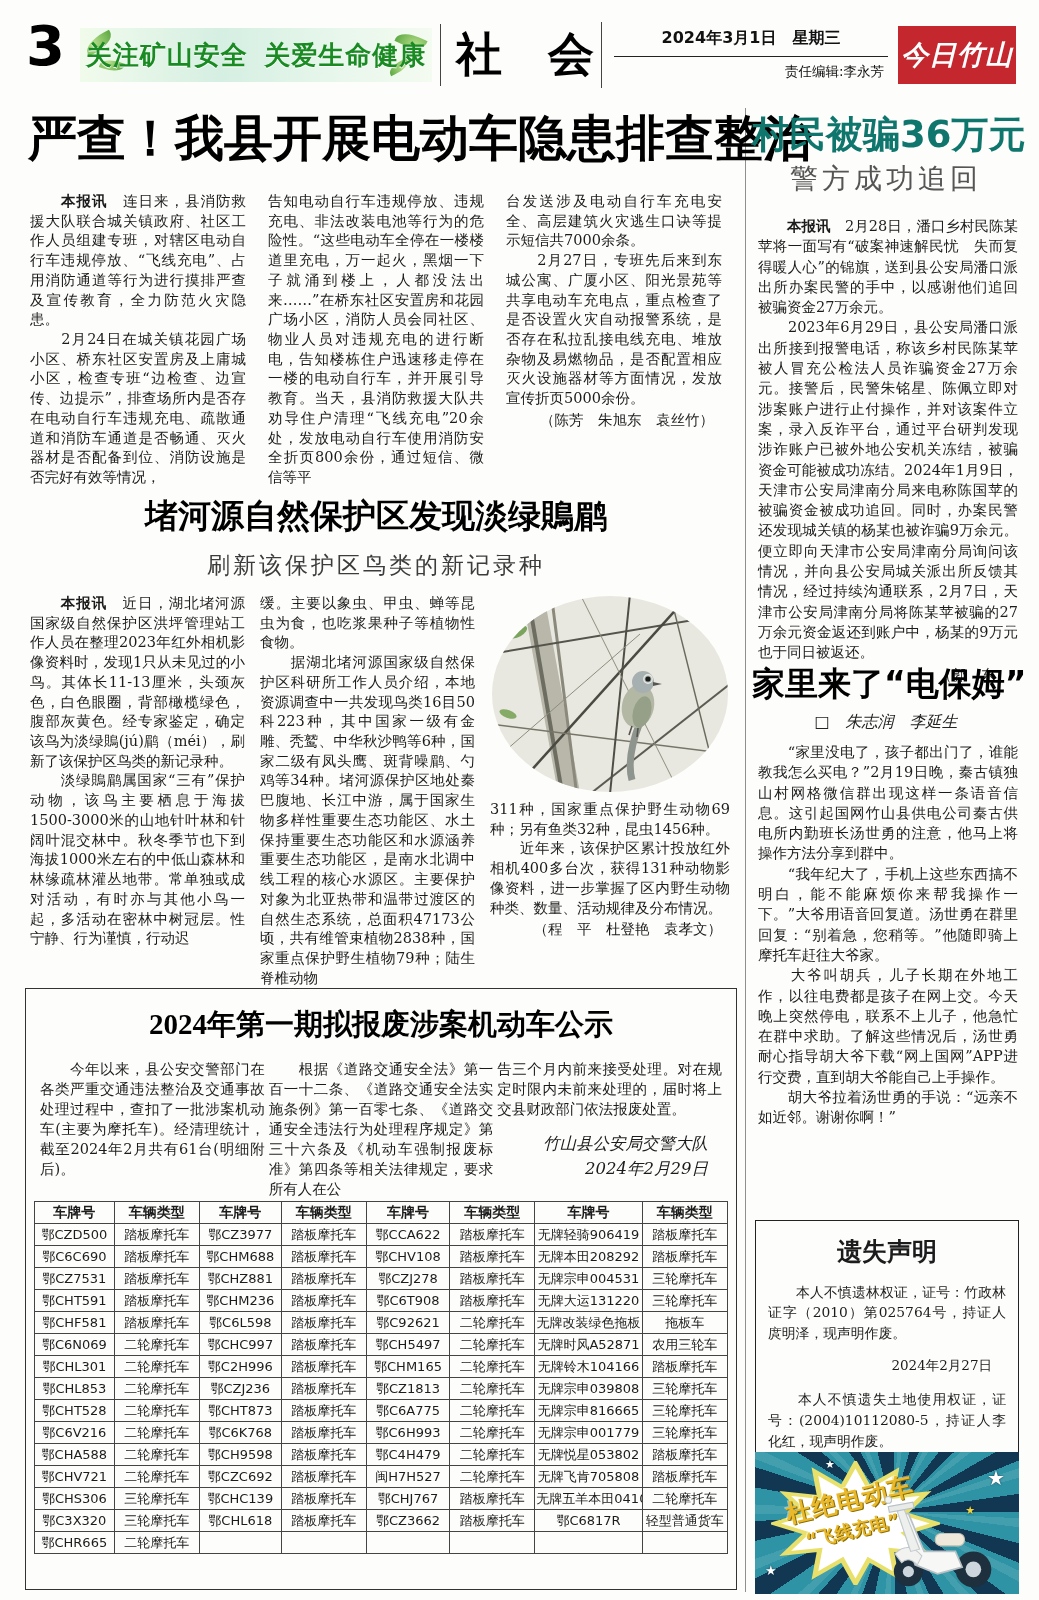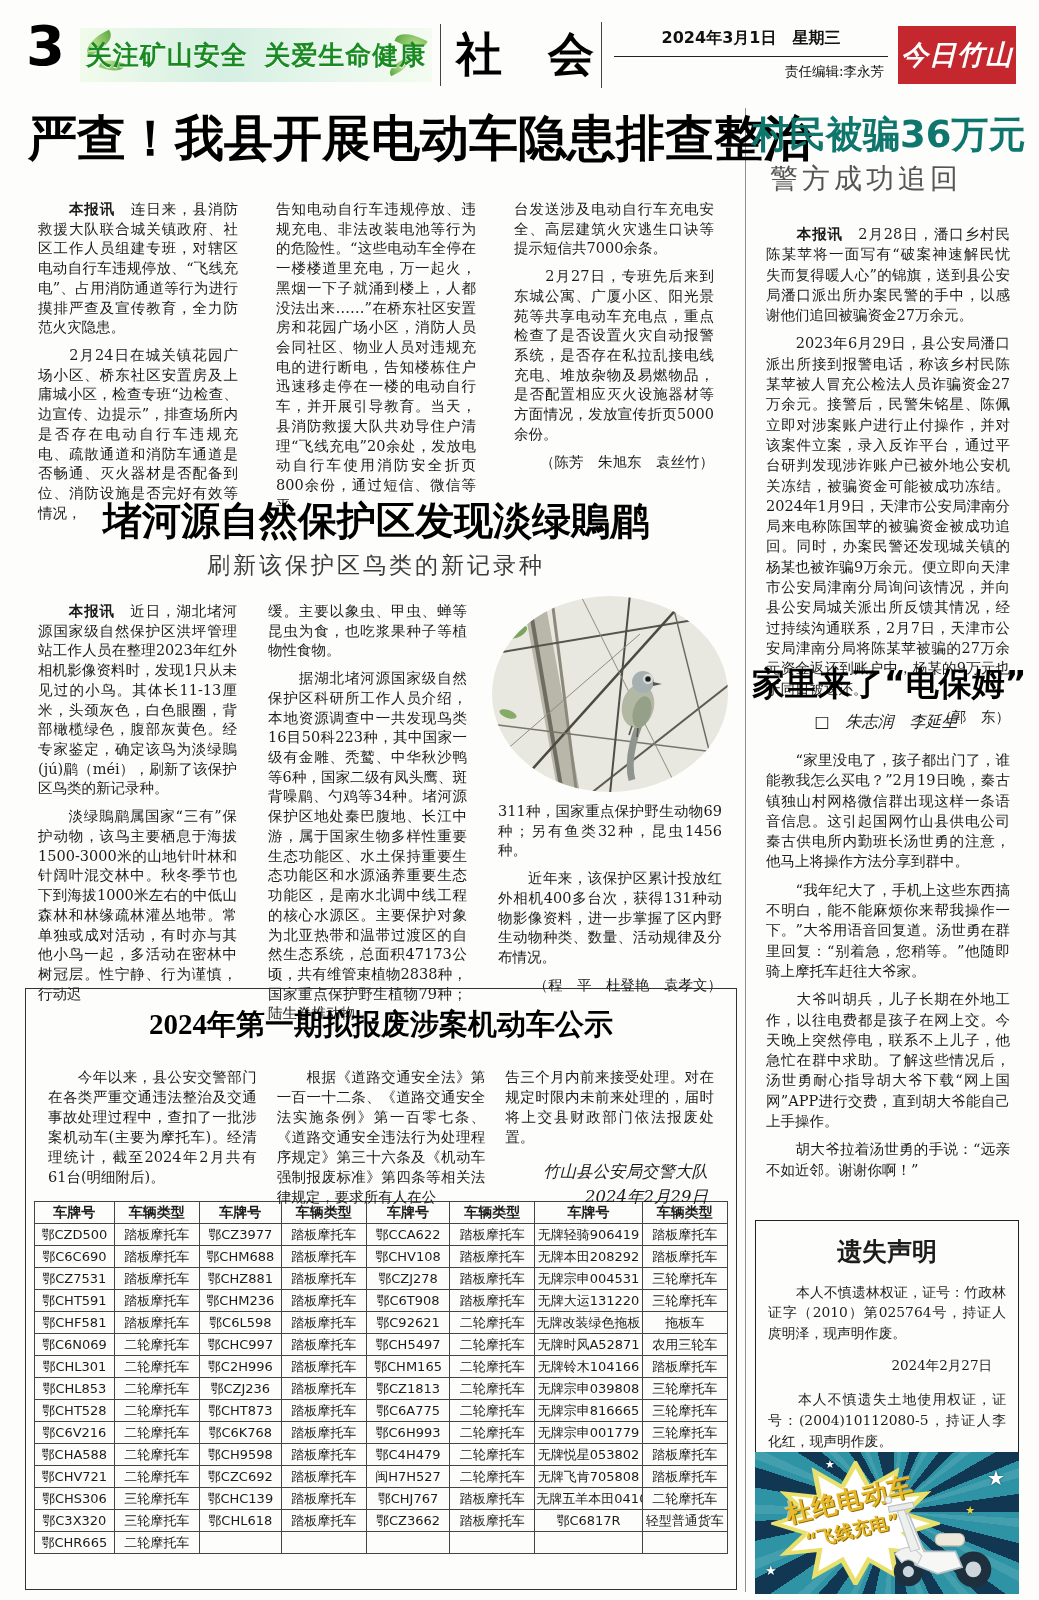--- a/index.html
+++ b/index.html
@@ -28,45 +28,45 @@
   .date-line{font-family:"DejaVu Sans",sans-serif;font-weight:bold;font-size:16px;color:#111;}
   .date-rule{margin:7px 2px 6px 2px;border-top:1.5px solid #222;}
   .editor-line{font-family:"DejaVu Sans",sans-serif;font-size:13.5px;color:#111;text-align:right;padding-right:6px;}
   .masthead{position:absolute;left:898px;top:26px;width:118px;height:58px;background:#c4272e;
             color:#fff;display:flex;align-items:center;justify-content:center;
             font-family:"DejaVu Serif",serif;font-weight:bold;font-style:italic;
             font-size:27px;letter-spacing:1px;}
   
   .page-divider{position:absolute;left:745px;top:108px;height:1484px;width:1px;background:#8f8f8f;}
   
-  .para{margin:8px;text-align:justify;}
+  .para{margin:0;text-align:justify;}
   .byline{margin:2px 0 0 0;text-align:right;padding-right:8px;}
   b.lede{font-family:"DejaVu Sans",sans-serif;font-weight:bold;}
   
   .a1-title{position:absolute;left:28px;top:106px;width:692px;text-align:center;
             font-family:"DejaVu Sans",sans-serif;font-weight:bold;font-size:49px;
             letter-spacing:0px;color:#000;white-space:nowrap;}
   .a1-body{position:absolute;left:30px;top:192px;width:692px;height:288px;
            display:flex;gap:22px;font-size:14.5px;line-height:1.36;}
   .a1-body .col{flex:1 1 0;}
   
   .a2-title{position:absolute;left:30px;top:494px;width:692px;text-align:center;
-            font-family:"DejaVu Sans",sans-serif;font-weight:bold;font-size:39px;color:#000;white-space:nowrap;}
+            font-family:"DejaVu Sans",sans-serif;font-weight:bold;font-size:33px;color:#000;white-space:nowrap;}
   .a2-subtitle{position:absolute;left:30px;top:550px;width:692px;text-align:center;
                font-family:"DejaVu Sans",sans-serif;font-size:23px;color:#3c3c3c;letter-spacing:3px;}
   .a2-body{position:absolute;left:30px;top:594px;width:700px;height:372px;
            display:flex;gap:15px;font-size:14.5px;line-height:1.36;}
   .a2c1{width:215px;flex:none;}
   .a2c2{width:215px;flex:none;}
   .a2c3{width:240px;flex:none;}
   .bird-photo{display:block;margin:0 0 6px 0;}
   
   .a3-title{position:absolute;left:752px;top:110px;width:268px;text-align:right;
             font-family:"DejaVu Sans",sans-serif;font-weight:bold;font-size:37px;color:#0f766e;white-space:nowrap;}
-  .a3-subtitle{position:absolute;left:732px;top:160px;width:268px;text-align:center;
+  .a3-subtitle{position:absolute;left:752px;top:160px;width:268px;text-align:center;
                font-family:"DejaVu Sans",sans-serif;font-size:28px;font-weight:500;color:#555;letter-spacing:4px;}
   .a3-body{position:absolute;left:758px;top:216px;width:260px;font-size:14.5px;line-height:1.40;}
   .a4-title{position:absolute;left:752px;top:662px;width:268px;text-align:right;
             font-family:"DejaVu Sans",sans-serif;font-weight:bold;font-size:33px;color:#000;white-space:nowrap;}
   .a4-byline{position:absolute;left:752px;top:712px;width:268px;text-align:center;
              font-style:italic;font-size:16px;color:#222;}
   .a4-body{position:absolute;left:758px;top:742px;width:260px;font-size:14.5px;line-height:1.40;}
   
   .notice-box{position:absolute;left:25px;top:988px;width:712px;height:602px;
               border:1.5px solid #333;box-sizing:border-box;}

